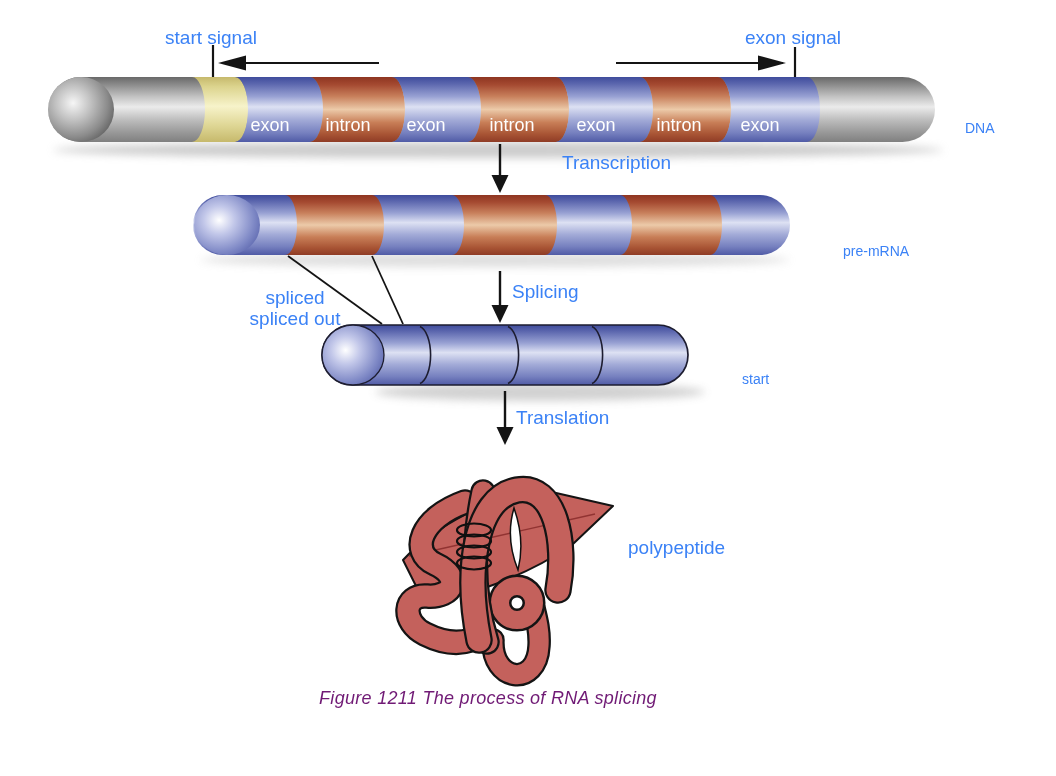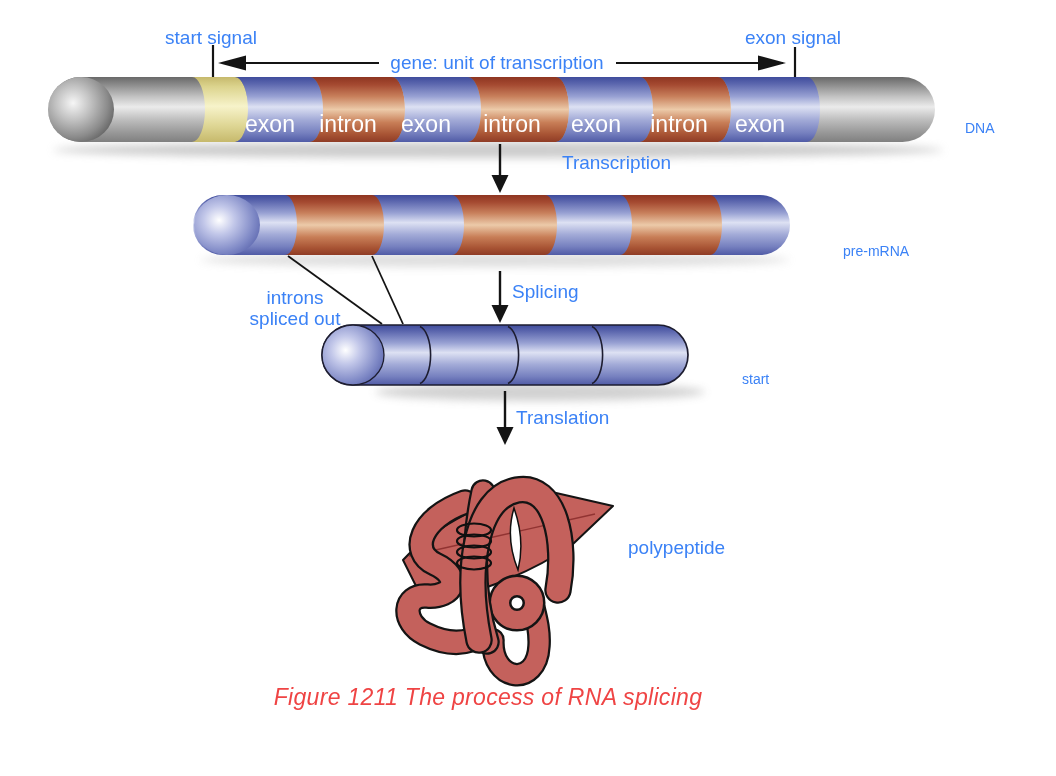--- a/index.html
+++ b/index.html
@@ -13,27 +13,27 @@
   .art{position:absolute;left:0;top:0;}
   .lbl{
     position:absolute;
     font:19px/1.12 "Liberation Sans", sans-serif;
     color:#3b82f6;
     white-space:nowrap;
   }
   .cxy{transform:translate(-50%,-50%);}
   .cx{transform:translateX(-50%);}
   .cy{transform:translateY(-50%);}
-  .seg-lbl{font-size:23px;color:#ffffff;}
+  .seg-lbl{font-size:18px;color:#ffffff;}
   .big-lbl{font-size:14px;margin-top:24px;}
   .note{text-align:center;}
   .caption{
-    font-size:23px;
+    font-size:18px;
     font-style:italic;
-    color:#ef4444;
+    color:#701a75;
     letter-spacing:0.3px;
   }
   .poly-fill{fill:var(--polypeptide-red,#c4615c);}
   .poly-stroke{stroke:var(--polypeptide-red,#c4615c);fill:none;stroke-linecap:round;stroke-linejoin:round;}
   .poly-outline{stroke:var(--outline-black,#141414);fill:none;stroke-linecap:round;stroke-linejoin:round;}
 </style>
 </head>
 <body>
 
 <div class="canvas">
@@ -189,36 +189,35 @@
         <ellipse cx="79" cy="91" rx="17" ry="6.5"></ellipse>
         <ellipse cx="79" cy="102" rx="17" ry="6.5"></ellipse>
         <ellipse cx="79" cy="113" rx="17" ry="6.5"></ellipse>
       </g>
       <path fill="#ffffff" stroke="#101010" stroke-width="1.5" d="M 119,58 C 126,78 128,100 123,120 C 115,100 113,78 119,58 Z"></path>
     </g>
   </svg>
 
   <div class="lbl cx" style="left:211px;top:27px;">start signal</div>
   <div class="lbl cx" style="left:793px;top:27px;">exon signal</div>
-  <div class="lbl cxy" style="left:497px;top:63px;">gene: unit of transcription</div>
   <div class="lbl big-lbl cy" style="left:965px;top:105px;">DNA</div>
 
   <div class="lbl seg-lbl cxy" style="left:270px;top:125px;">exon</div>
   <div class="lbl seg-lbl cxy" style="left:348px;top:125px;">intron</div>
   <div class="lbl seg-lbl cxy" style="left:426px;top:125px;">exon</div>
   <div class="lbl seg-lbl cxy" style="left:512px;top:125px;">intron</div>
   <div class="lbl seg-lbl cxy" style="left:596px;top:125px;">exon</div>
   <div class="lbl seg-lbl cxy" style="left:679px;top:125px;">intron</div>
   <div class="lbl seg-lbl cxy" style="left:760px;top:125px;">exon</div>
 
   <div class="lbl cy" style="left:514px;top:163px;margin-left:48px;">Transcription</div>
   <div class="lbl big-lbl cy" style="left:843px;top:228px;">pre-mRNA</div>
 
   <div class="lbl note cx" style="left:295px;top:287px;">
-    <span>introns</span><br>
+    <span>spliced</span><br>
     <span>spliced out</span>
   </div>
 
   <div class="lbl cy" style="left:512px;top:292px;">Splicing</div>
   <div class="lbl big-lbl cy" style="left:742px;top:356px;">start</div>
   <div class="lbl cy" style="left:516px;top:418px;">Translation</div>
   <div class="lbl cy" style="left:628px;top:548px;">polypeptide</div>
 
   <div class="lbl caption cxy" style="left:488px;top:698px;">Figure 1211 The process of RNA splicing</div>
 </div>

